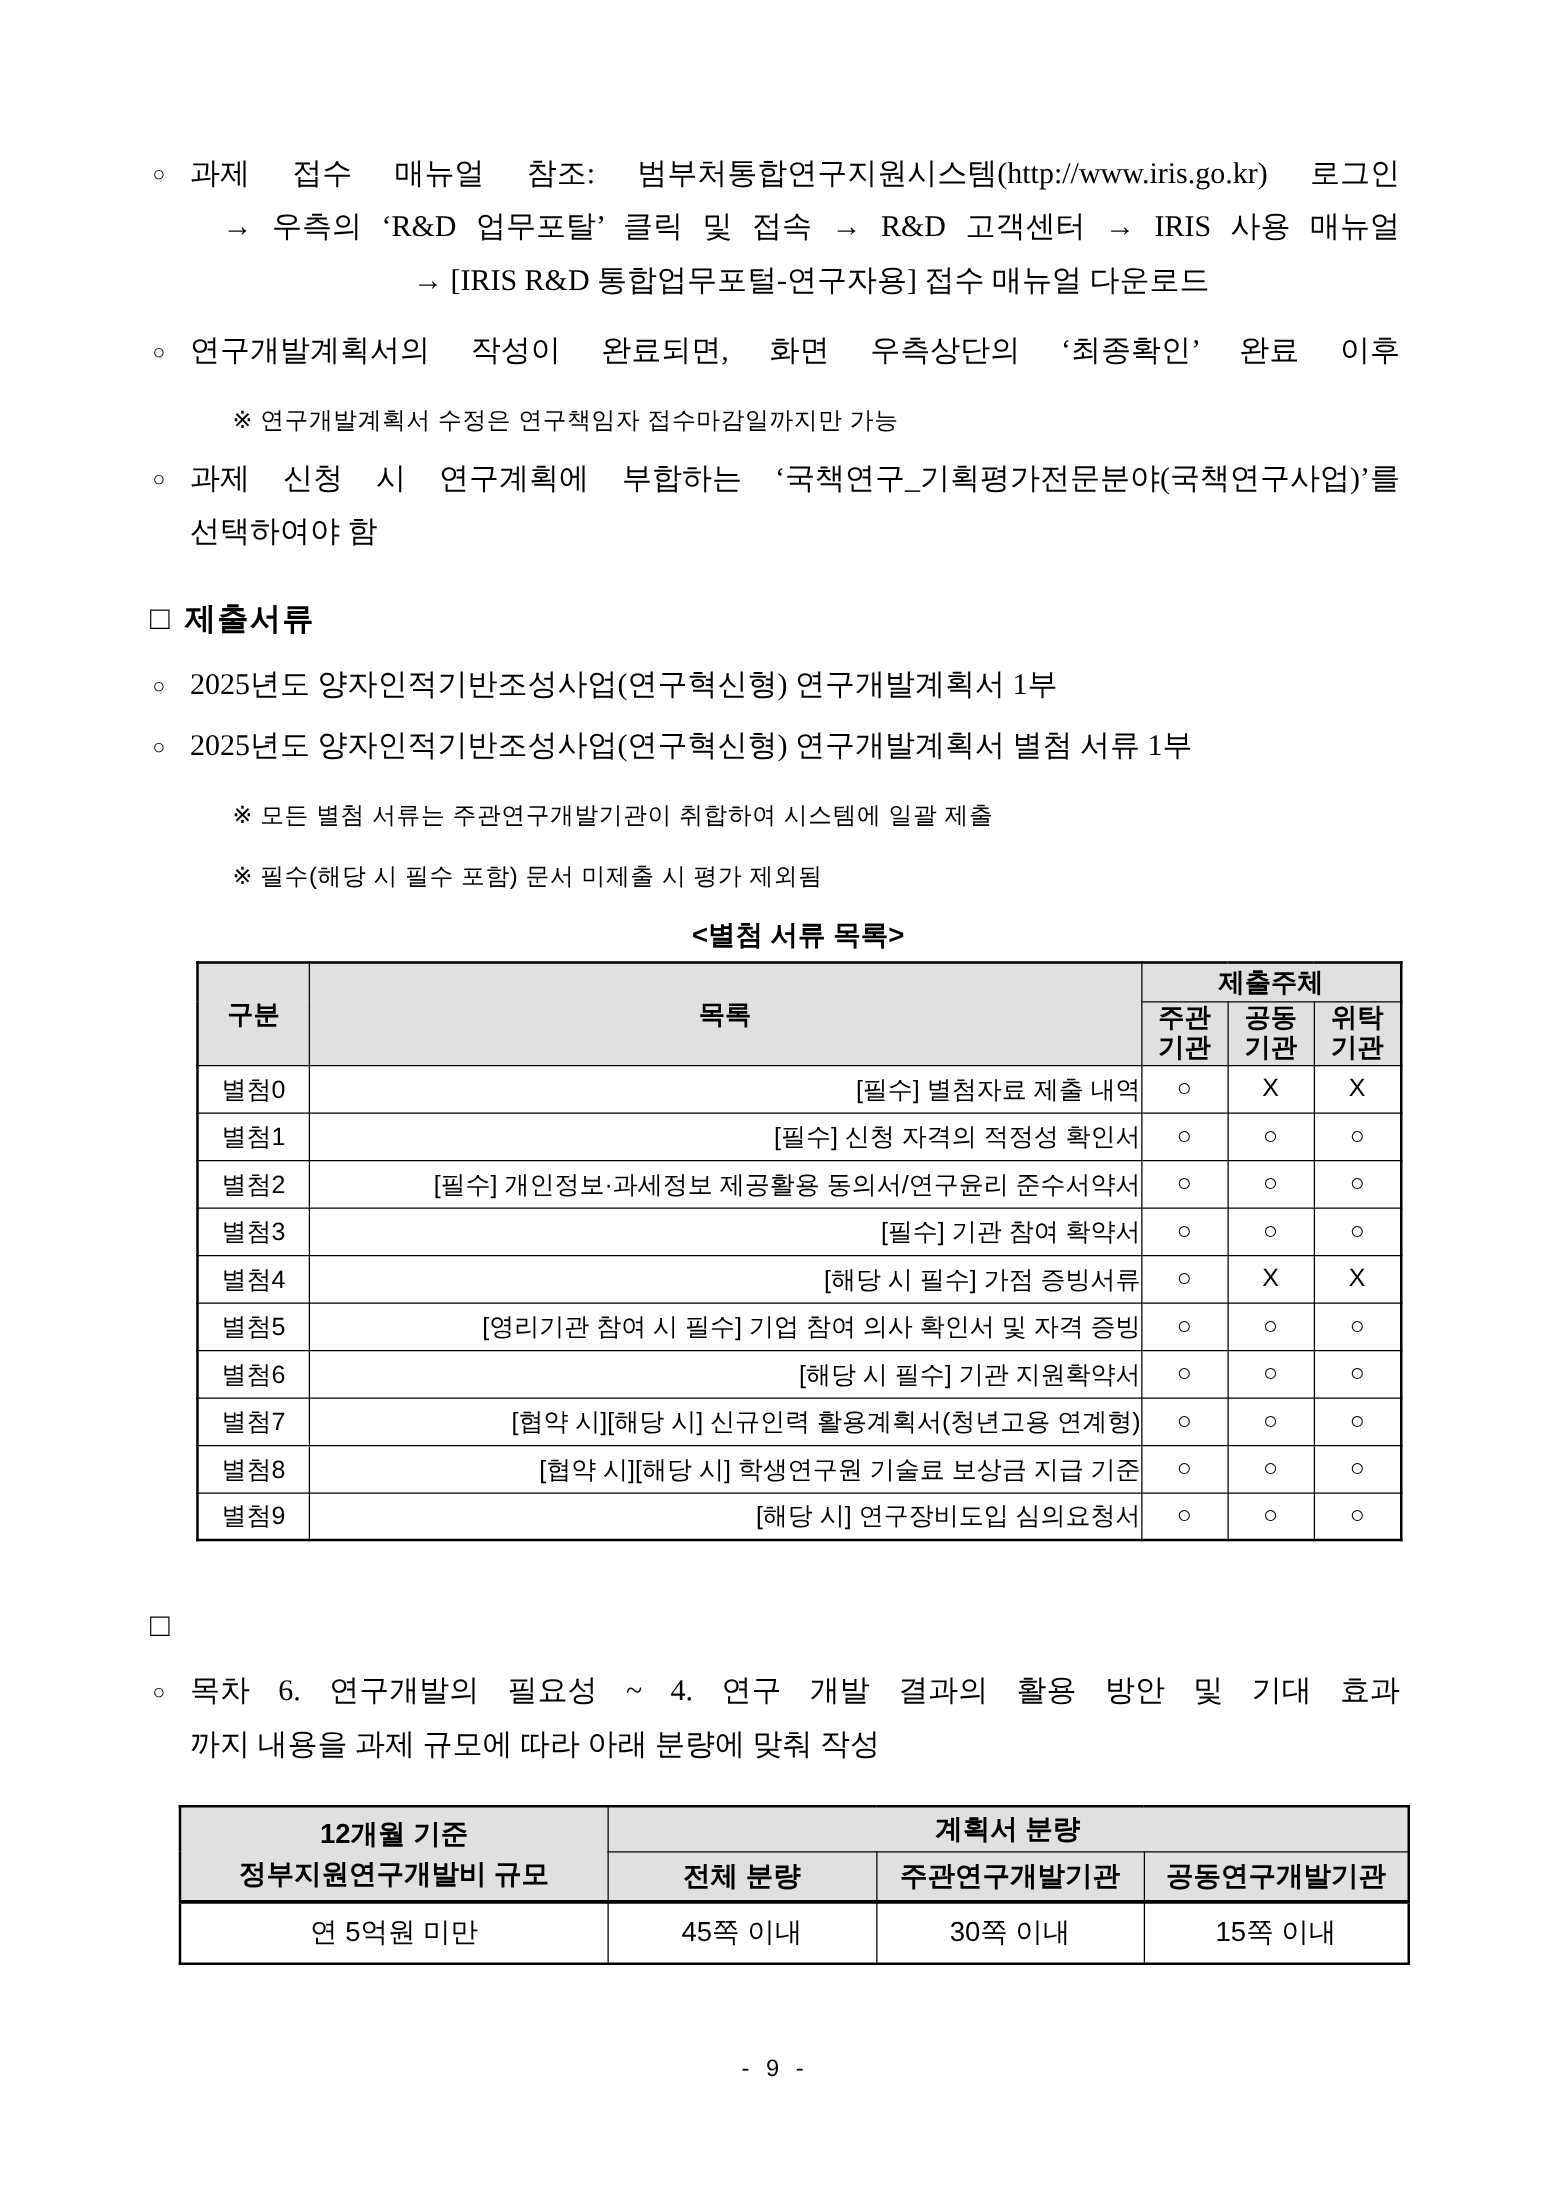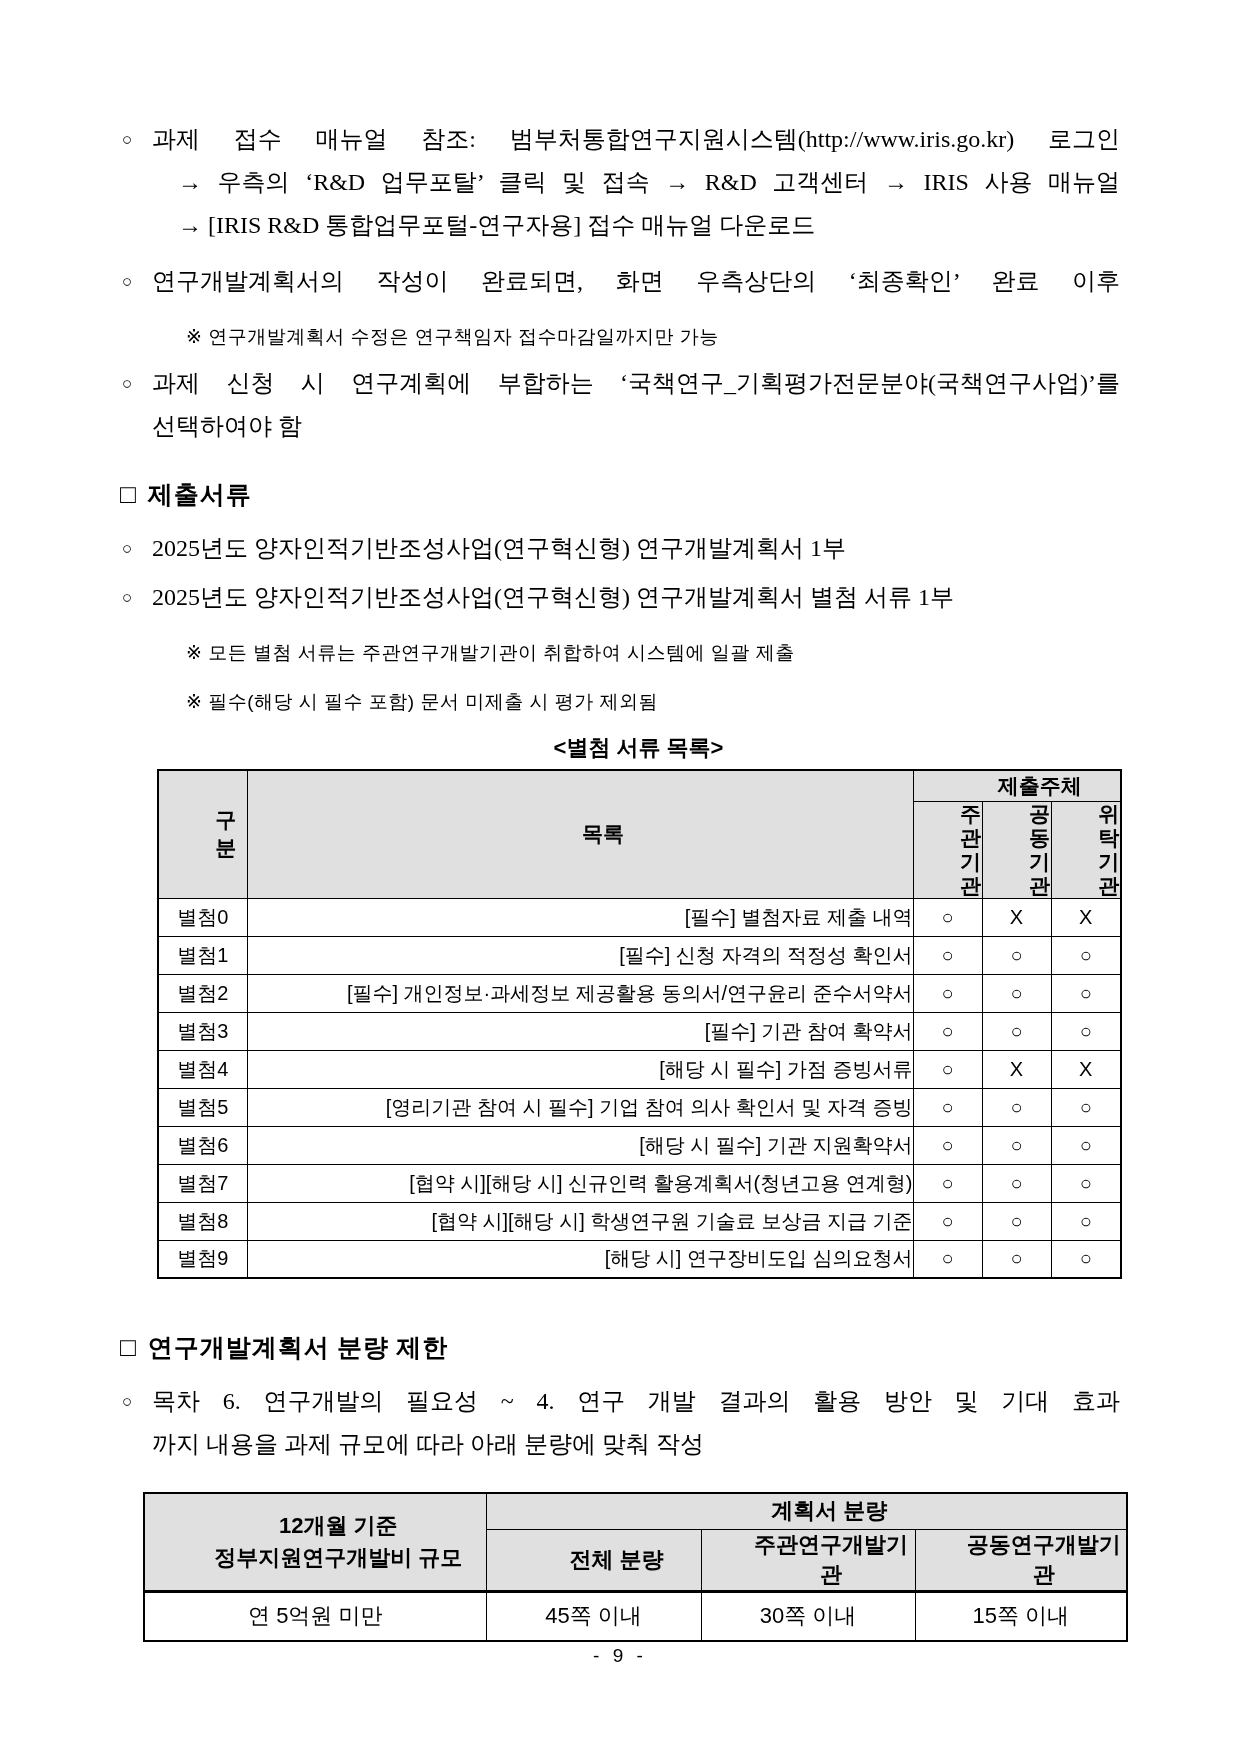--- a/index.html
+++ b/index.html
@@ -10,39 +10,39 @@
     font-family:"Liberation Serif","DejaVu Serif",serif;
   }
   .content { padding:118px 120px 0 120px; }
 
   
   .bullet { display:flex; margin-bottom:13px; }
   .bullet .marker { width:32px; flex:none; font-size:17px; line-height:43px; padding-left:2px; }
   .bullet .btext { flex:1; font-size:24px; line-height:43px; }
   .line { display:block; }
   .line.stretch { text-align:justify; text-align-last:justify; }
-  .line.cont { padding-left:26px; }
+  .line.cont { padding-left:26px;text-align:center; }
 
   
   .note {
     font-family:"Liberation Sans","DejaVu Sans",sans-serif;
     font-size:19px; line-height:31px; margin:18px 0 10px 66px; letter-spacing:0.5px;
   }
 
   
   .section-head { display:flex; align-items:center; margin:30px 0 16px 0; }
   .section-head .sq { font-size:26px; margin-right:12px; font-weight:400;
     font-family:"Liberation Sans","DejaVu Sans",sans-serif; }
   .section-head .stitle { font-size:25px; font-weight:bold; letter-spacing:1px; }
 
   
   table { border-collapse:collapse; table-layout:fixed;
     font-family:"Liberation Sans","DejaVu Sans",sans-serif; }
   th,td { border:1.5px solid #000; }
-  th { background:#e0e0e0; font-weight:bold;padding-left:46px; }
+  th { background:#e0e0e0; font-weight:bold; }
 
   
   .tbl-title { width:963px; margin:16px 0 6px 37px; text-align:center;
     font-family:"Liberation Sans","DejaVu Sans",sans-serif;
     font-size:22px; font-weight:bold; }
   .att-table { width:963px; margin-left:37px; border:2px solid #000; }
   .att-table th { font-size:21px; }
   .att-table .hrow1 th { height:31px; }
   .att-table .hrow2 th { height:51px; line-height:24px; font-size:21px; }
   .att-table td { height:38px; font-size:20px; }
@@ -215,21 +215,20 @@
           <td class="doc">[해당 시] 연구장비도입 심의요청서</td>
           <td class="st">○</td>
           <td class="st">○</td>
           <td class="st">○</td>
         </tr>
       </tbody>
     </table>
 
     <div class="section-head" style="margin-top:52px;">
       <span class="sq">□</span>
-      <span class="stitle">연구개발계획서 분량 제한</span>
     </div>
 
     <div class="bullet">
       <span class="marker">○</span>
       <span class="btext">
         <span class="line stretch">목차 6. 연구개발의 필요성 ~ 4. 연구 개발 결과의 활용 방안 및 기대 효과</span>
         <span class="line">까지 내용을 과제 규모에 따라 아래 분량에 맞춰 작성</span>
       </span>
     </div>
 

